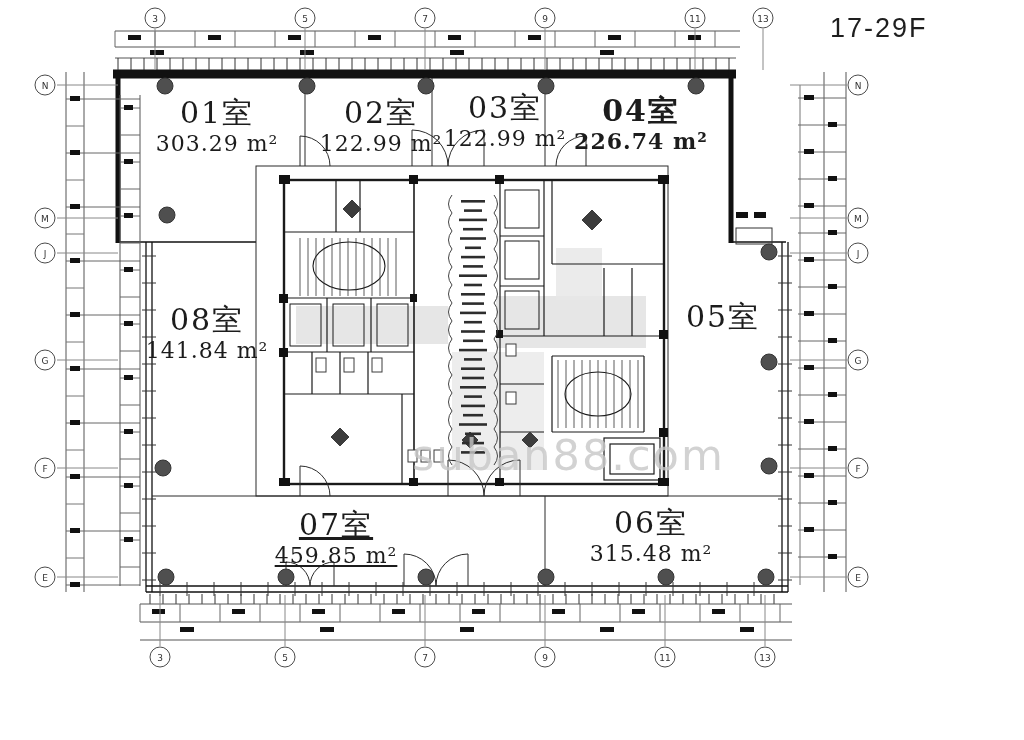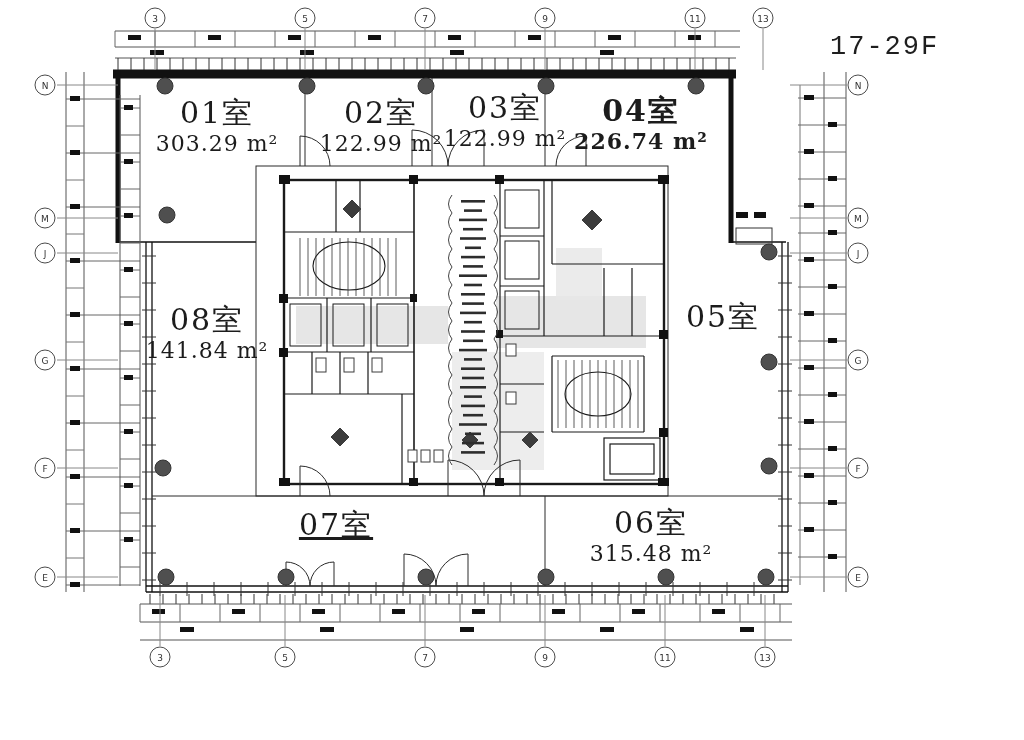--- a/index.html
+++ b/index.html
@@ -7,22 +7,22 @@
          font-family:"DejaVu Sans",sans-serif;}
   #plan-svg{position:absolute;left:0;top:0;}
   .room-label{position:absolute;transform:translate(-50%,0);text-align:center;
      font-family:"DejaVu Serif","Liberation Serif",serif;color:#1c1c1c;line-height:1.15;
      white-space:nowrap;}
   .room-label .rname{font-size:30px;letter-spacing:2px;}
   .room-label .rarea{font-size:22px;letter-spacing:1px;}
   .grid-bubble{position:absolute;width:19px;height:19px;border:1px solid #4a4a4a;border-radius:50%;
      background:#fff;transform:translate(-50%,-50%);display:flex;align-items:center;justify-content:center;
      font-size:9px;color:#333;font-family:"DejaVu Sans",sans-serif;}
-  #drawing-title{position:absolute;left:830px;top:32px;font-size:27px;color:#1e1e1e;
-     letter-spacing:2px;font-family:Liberation Mono, monospace;}
+  #drawing-title{position:absolute;left:830px;top:13px;font-size:27px;color:#1e1e1e;
+     letter-spacing:2px;font-family:Liberation Sans, sans-serif;}
   #watermark{position:absolute;left:412px;top:430px;font-size:43px;color:#c7c7c7;opacity:.8;
      letter-spacing:2px;font-family:"DejaVu Sans",sans-serif;z-index:5;}
 </style>
 </head>
 <body>
 
 <div id="stage">
 
   <svg id="plan-svg" width="1024" height="740" viewBox="0 0 1024 740">
 
@@ -566,20 +566,21 @@
         <circle cx="166" cy="577" r="8" fill="#4f4f4f" stroke="#333" stroke-width="1"></circle>
         <circle cx="286" cy="577" r="8" fill="#4f4f4f" stroke="#333" stroke-width="1"></circle>
         <circle cx="426" cy="577" r="8" fill="#4f4f4f" stroke="#333" stroke-width="1"></circle>
         <circle cx="546" cy="577" r="8" fill="#4f4f4f" stroke="#333" stroke-width="1"></circle>
         <circle cx="666" cy="577" r="8" fill="#4f4f4f" stroke="#333" stroke-width="1"></circle>
         <circle cx="766" cy="577" r="8" fill="#4f4f4f" stroke="#333" stroke-width="1"></circle>
       </g>
   </svg>
 
   <div id="drawing-title">17-29F</div>
+  <div id="watermark">suban88.com</div>
   <div id="rooms-layer">
       <div class="room-label" style="left: 217px; top: 96px;">
         <div class="rname">01室</div>
         <div class="rarea">303.29 m²</div>
       </div>
       <div class="room-label" style="left: 381px; top: 96px;">
         <div class="rname">02室</div>
         <div class="rarea">122.99 m²</div>
       </div>
       <div class="room-label" style="left: 505px; top: 91px;">
@@ -592,20 +593,21 @@
       </div>
       <div class="room-label" style="left: 723px; top: 300px;">
         <div class="rname">05室</div>
       </div>
       <div class="room-label" style="left: 651px; top: 506px;">
         <div class="rname">06室</div>
         <div class="rarea">315.48 m²</div>
       </div>
       <div class="room-label" style="left: 336px; top: 508px; text-decoration: underline;">
         <div class="rname">07室</div>
+        <div class="rarea">459.85 m²</div>
       </div>
       <div class="room-label" style="left: 207px; top: 303px;">
         <div class="rname">08室</div>
         <div class="rarea">141.84 m²</div>
       </div>
     </div>
   <div id="grid-layer">
       <div class="grid-bubble" style="left: 155px; top: 18px;">3</div>
       <div class="grid-bubble" style="left: 305px; top: 18px;">5</div>
       <div class="grid-bubble" style="left: 425px; top: 18px;">7</div>

